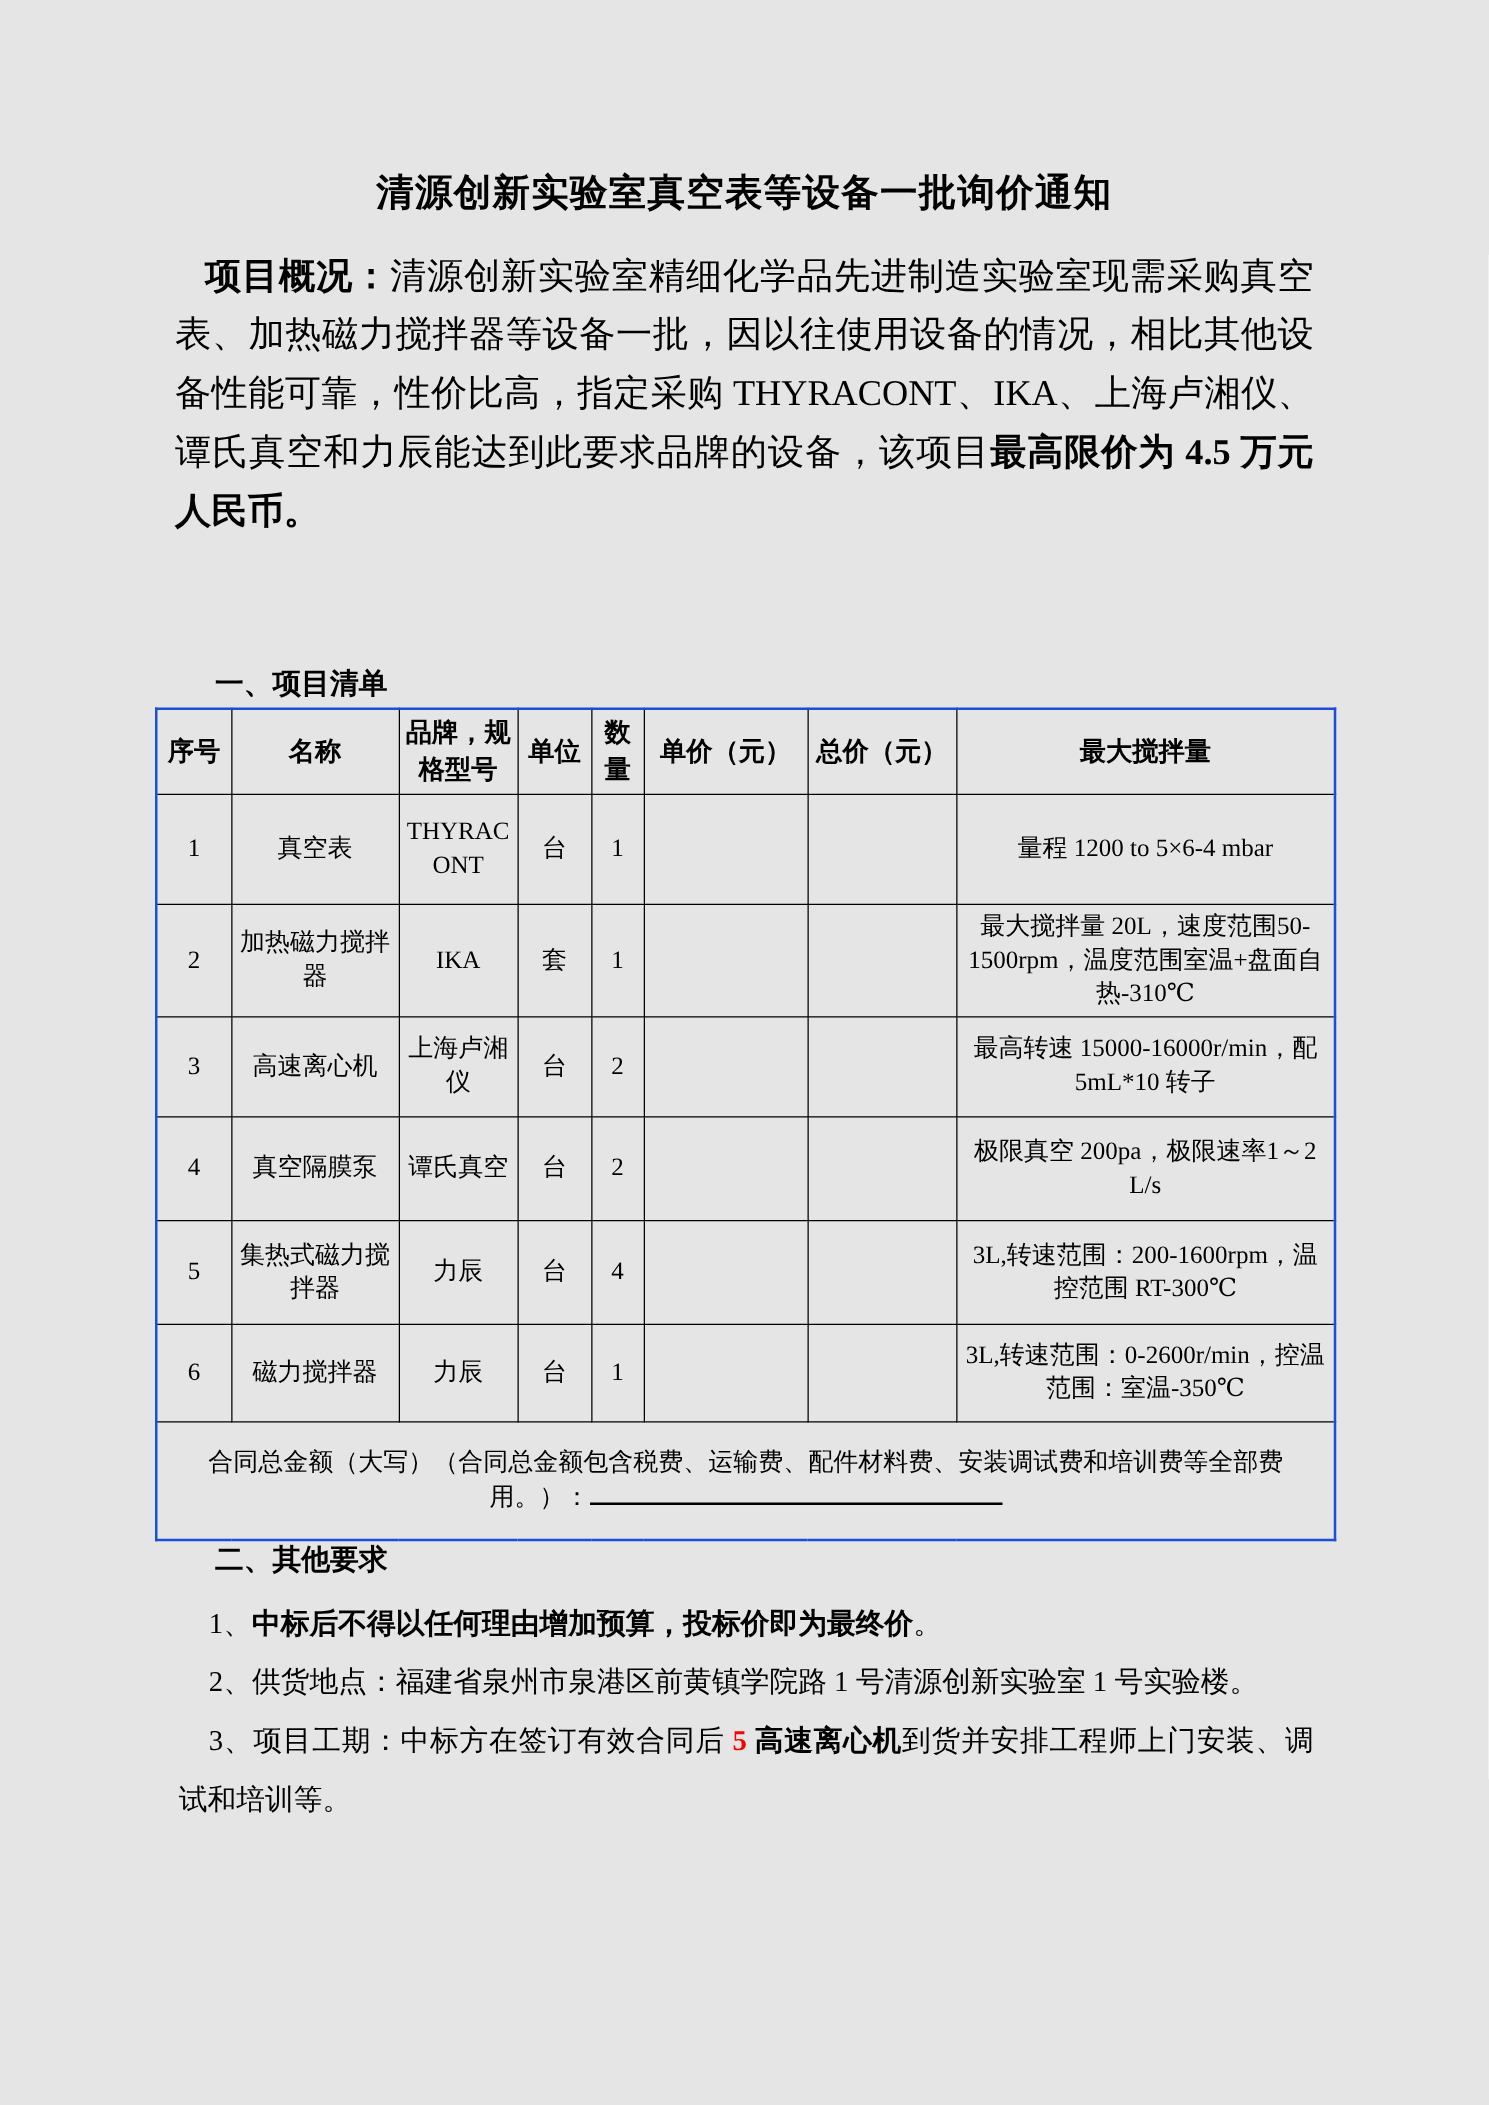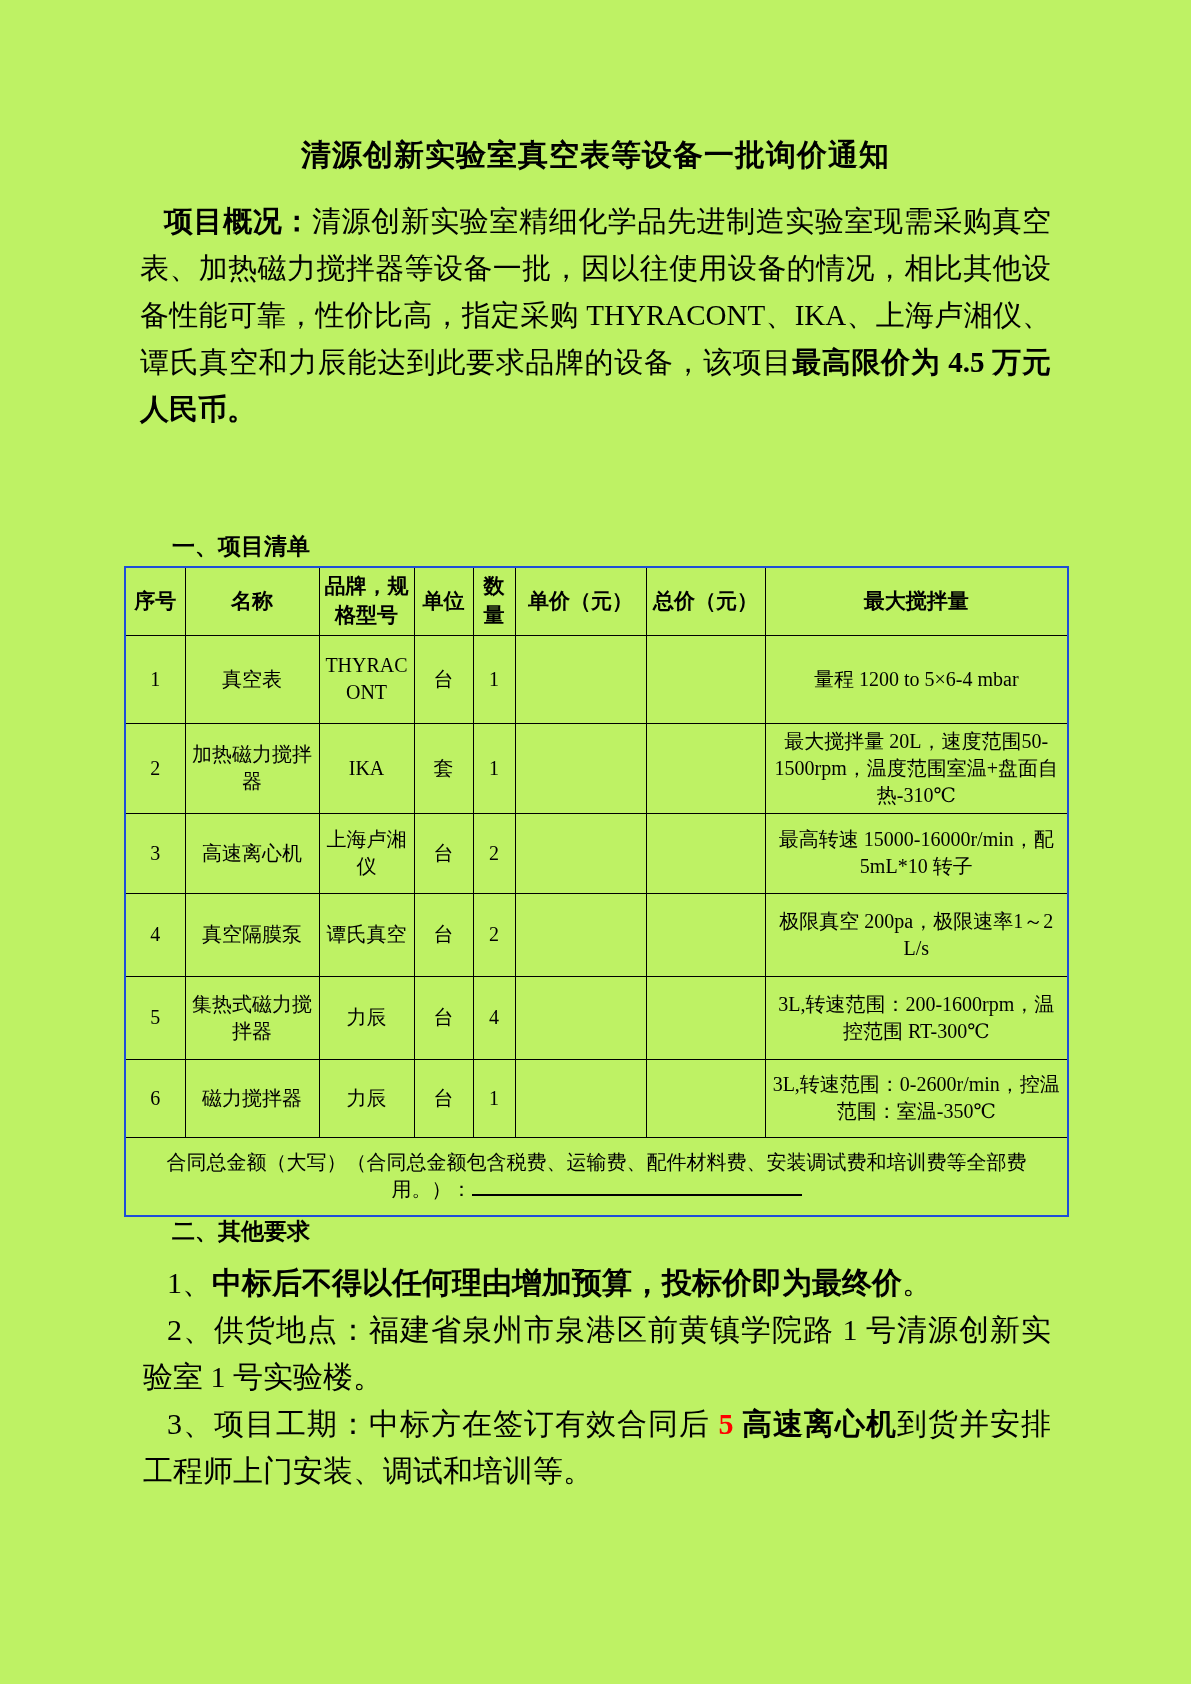--- a/index.html
+++ b/index.html
@@ -1,21 +1,21 @@
 <!DOCTYPE html>
 <html><head>
 <meta charset="utf-8">
 <style>
   * { margin:0; padding:0; box-sizing:border-box; }
   html,body { background:#ffffff; }
   .page {
     position:relative;
     width:1191px; height:1684px;
     margin:0 auto;
-    background:#bef264;
+    background:#e5e5e5;
     color:#000000;
     font-family:"Liberation Serif","DejaVu Serif",serif;
     padding:136px 124px 0 124px;
     overflow:hidden;
   }
   .title {
     text-align:center;
     font-size:30px;
     font-weight:bold;
     line-height:38px;
@@ -56,38 +56,38 @@
   table.items th { font-weight:bold; font-size:21px; line-height:29px; }
   td.brand-cell { word-break:break-all; }
   td.params-cell { }
   tr.hdr    { height:68px; }
   tr.row-1  { height:88px; }
   tr.row-2  { height:90px; }
   tr.row-3  { height:80px; }
   tr.row-4  { height:83px; }
   tr.row-5  { height:83px; }
   tr.row-6  { height:78px; }
-  tr.footer { height:79px; }
+  tr.footer { height:95px; }
   td.footer-cell {
     text-align:left;
     font-size:23px;
     line-height:40px;
     padding:6px 7px;
     vertical-align:middle;
   }
   .blank-line {
     display:inline-block;
     width:330px;
     height:1em;
     border-bottom:2px solid #000;
     vertical-align:baseline;
   }
   .req-item {
     margin:0 16px 0 19px;
-    font-size:30px;
+    font-size:23px;
     line-height:47px;
     text-align:justify;
     text-indent:24px;
   }
   .req-first { margin-top:12px; }
   .req-item b { font-weight:bold; }
   .red-num { font-weight:bold; }
 </style>
 </head>
 <body>

